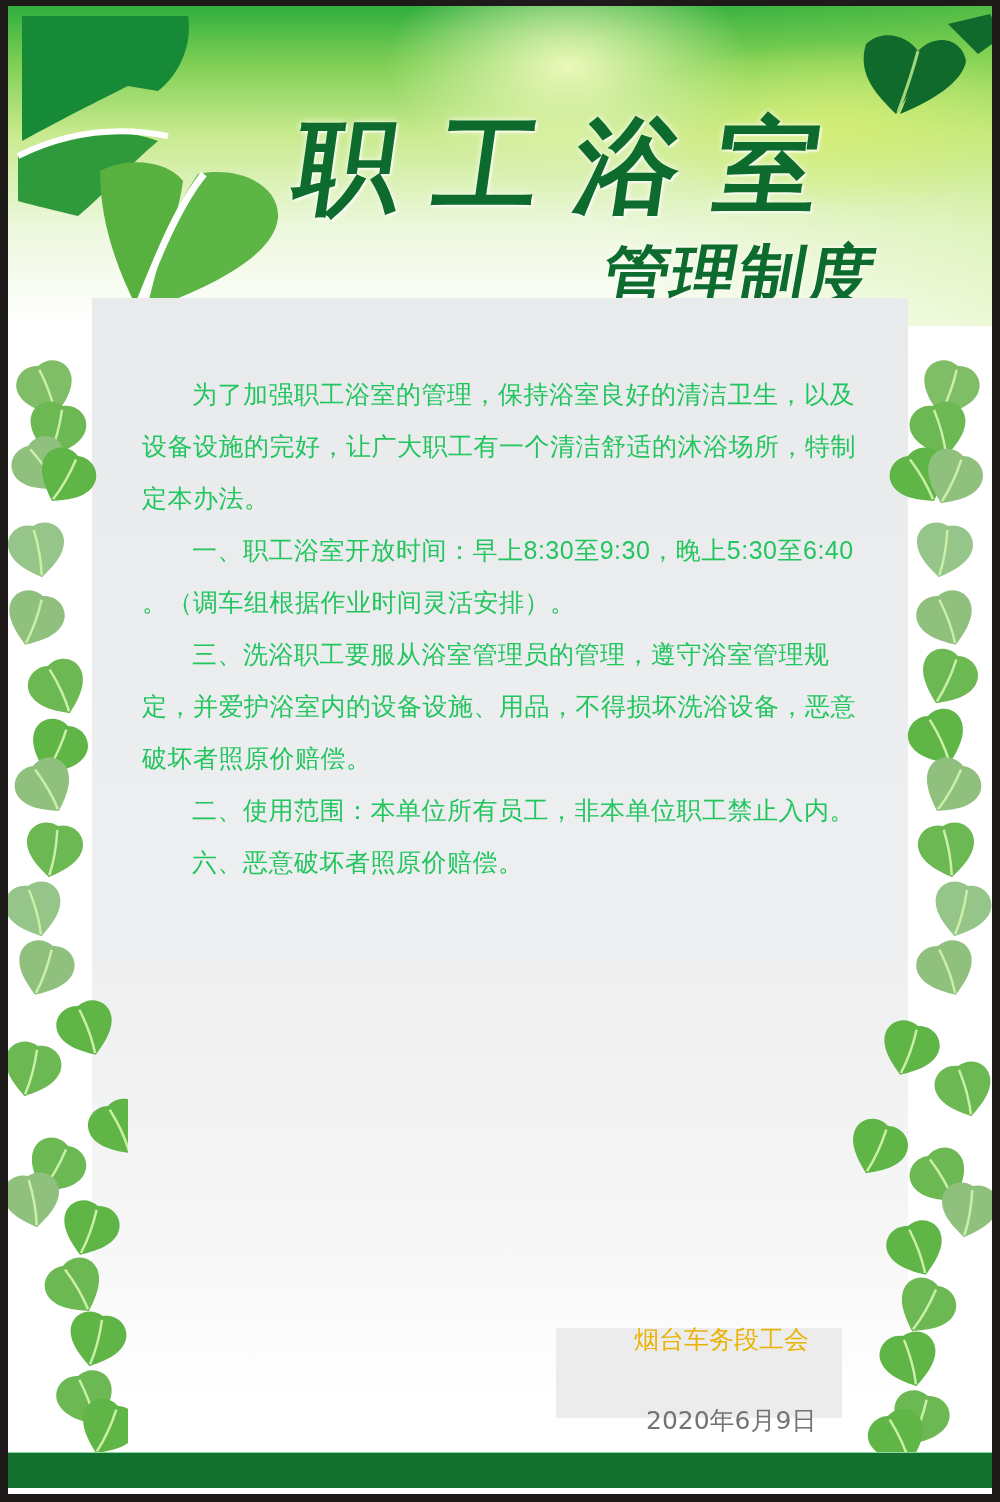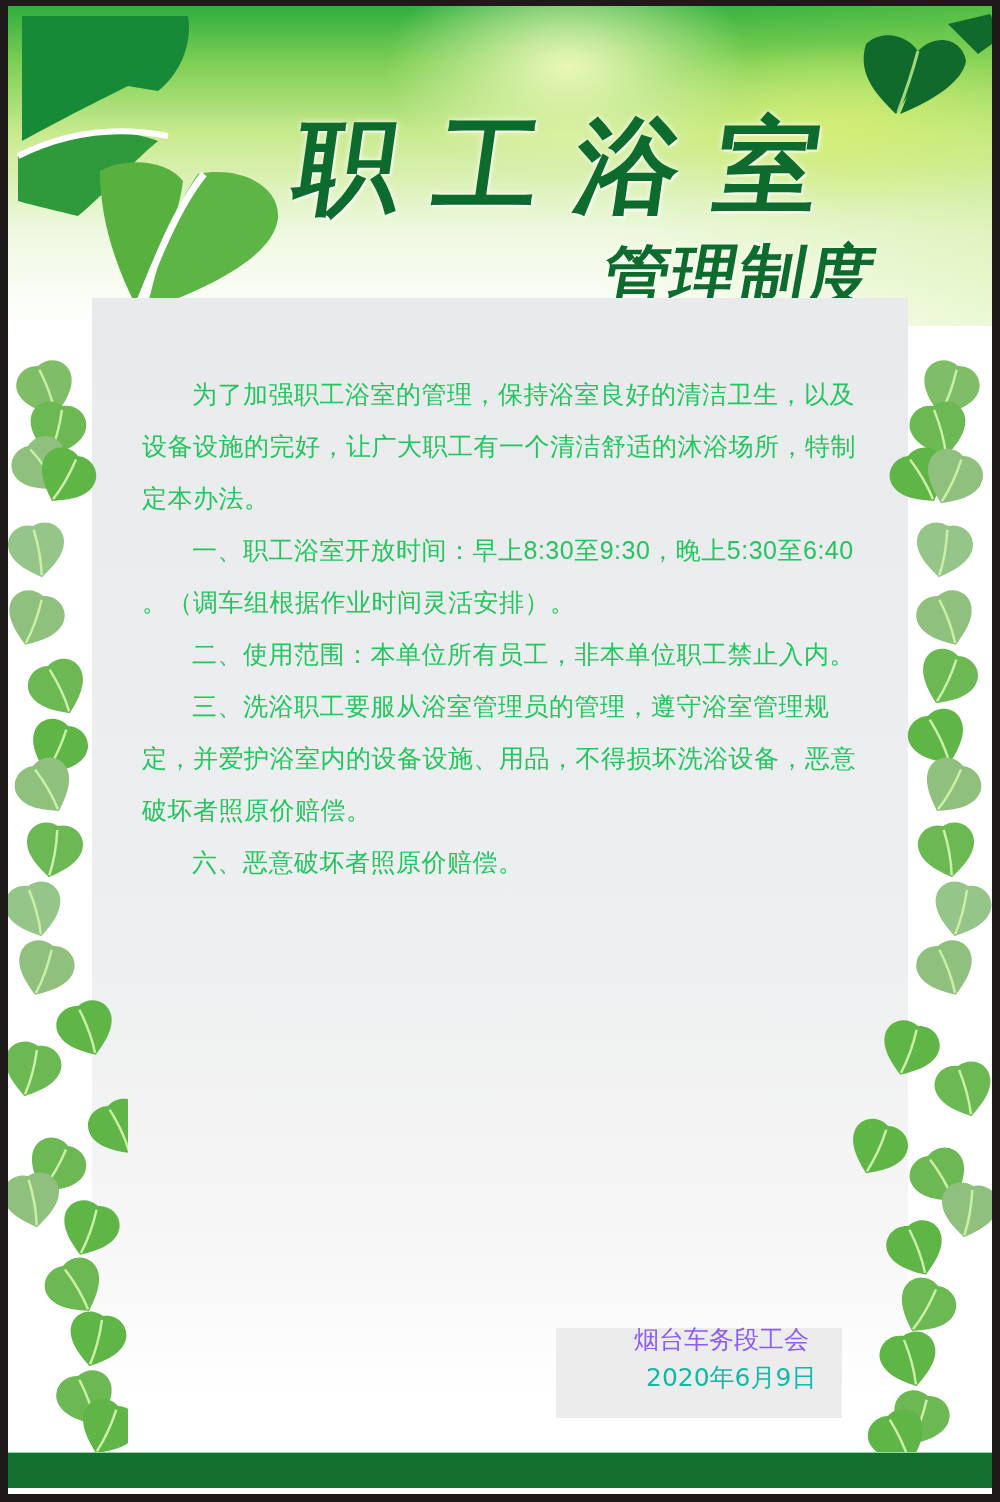--- a/index.html
+++ b/index.html
@@ -53,25 +53,25 @@
       color: #22c55e;
     }
     .para { text-indent: 2em; letter-spacing: 0.5px; }
 
     .signature {
       position: absolute; left: 548px; top: 1322px; width: 286px; height: 90px;
       background: #ececec;
     }
     .sig-org {
       position: absolute; left: 634px; top: 1322px; width: 200px;
-      font-size: 25px; line-height: 36px; color: #8b5cf6; text-align: left;
+      font-size: 25px; line-height: 36px; color: #eab308; text-align: left;
     }
     .sig-date {
-      position: absolute; left: 646px; top: 1360px; width: 200px;
-      font-size: 25px; line-height: 36px; color: #14b8a6;
+      position: absolute; left: 646px; top: 1403px; width: 200px;
+      font-size: 25px; line-height: 36px; color: #737373;
     }
 
     .footer-bar {
       position: absolute; left: 0; top: 1452px; width: 984px; height: 36px;
       background: #14702f;
       border-top: 1px solid #8fd9a3;
     }
 
     .vine { position: absolute; }
   </style>
@@ -245,21 +245,21 @@
         <use href="#lf" transform="translate(40,1090) rotate(-25)"></use>
       </g>
   </svg>
 
   <div class="signature"></div>
 </div>
 
 <div class="content">
   <p class="para">为了加强职工浴室的管理，保持浴室良好的清洁卫生，以及设备设施的完好，让广大职工有一个清洁舒适的沐浴场所，特制定本办法。</p>
   <p class="para">一、职工浴室开放时间：早上8:30至9:30，晚上5:30至6:40 。（调车组根据作业时间灵活安排）。</p>
+  <p class="para">三、洗浴职工要服从浴室管理员的管理，遵守浴室管理规定，并爱护浴室内的设备设施、用品，不得损坏洗浴设备，恶意破坏者照原价赔偿。</p>
   <p class="para">二、使用范围：本单位所有员工，非本单位职工禁止入内。</p>
-  <p class="para">三、洗浴职工要服从浴室管理员的管理，遵守浴室管理规定，并爱护浴室内的设备设施、用品，不得损坏洗浴设备，恶意破坏者照原价赔偿。</p>
   <p class="para">六、恶意破坏者照原价赔偿。</p>
 </div>
 
 <div class="sig-org">烟台车务段工会</div>
 <div class="sig-date">2020年6月9日</div>
 
 <div class="footer-bar" style="left:8px;"></div>
 
 </body></html>

